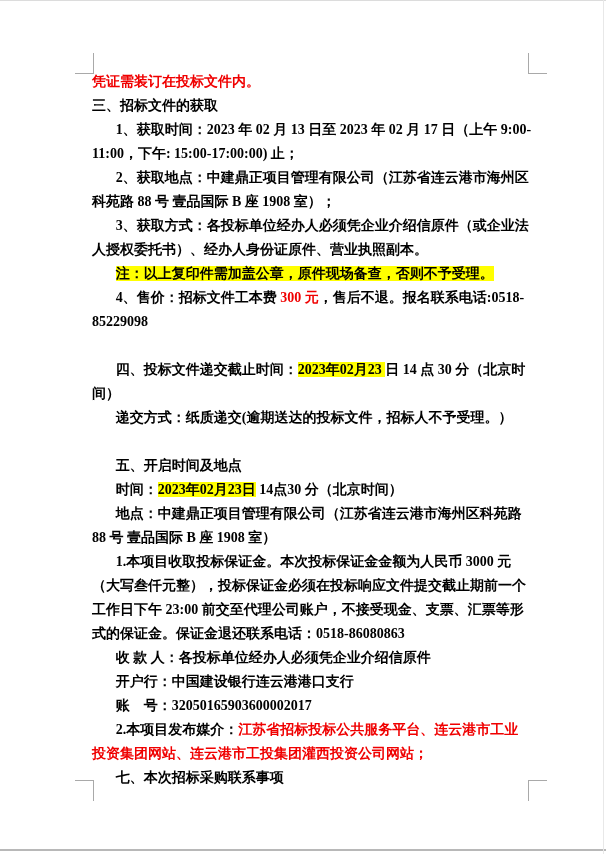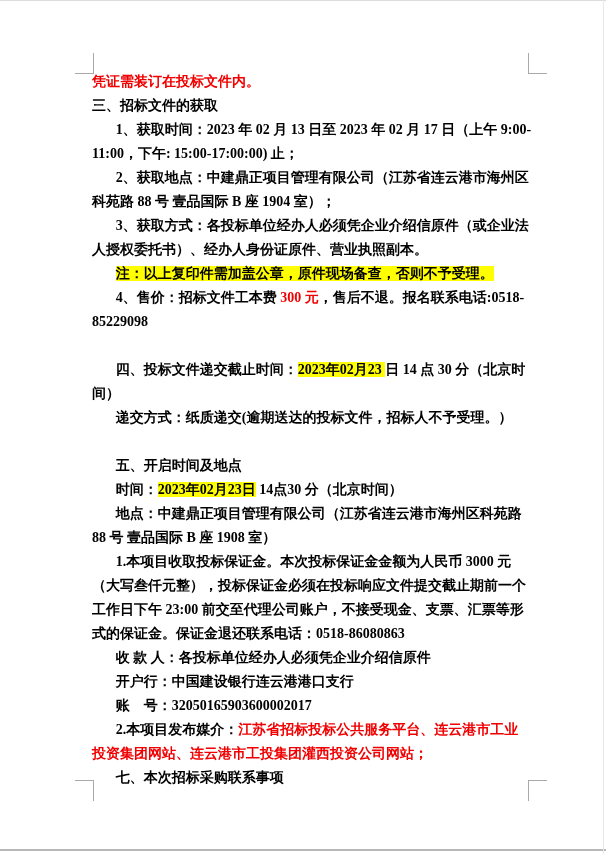--- a/index.html
+++ b/index.html
@@ -44,21 +44,21 @@
 
   <div class="crop crop-tl"></div>
   <div class="crop crop-tr"></div>
   <div class="crop crop-bl"></div>
   <div class="crop crop-br"></div>
 
   <div class="content">
       <p class="para"><span class="run red">凭证需装订在投标文件内。</span></p>
       <p class="para"><span class="run">三、招标文件的获取</span></p>
       <p class="para indent"><span class="run">1、获取时间：2023 年 02 月 13 日至 2023 年 02 月 17 日（上午 9:00-11:00，下午: 15:00-17:00:00) 止；</span></p>
-      <p class="para indent"><span class="run">2、获取地点：中建鼎正项目管理有限公司（江苏省连云港市海州区科苑路 88 号 壹品国际 B 座 1904 室）；</span></p>
+      <p class="para indent"><span class="run">2、获取地点：中建鼎正项目管理有限公司（江苏省连云港市海州区科苑路 88 号 壹品国际 B 座 1908 室）；</span></p>
       <p class="para indent"><span class="run">3、获取方式：各投标单位经办人必须凭企业介绍信原件（或企业法人授权委托书）、经办人身份证原件、营业执照副本。</span></p>
       <p class="para indent"><span class="run hl">注：以上复印件需加盖公章，原件现场备查，否则不予受理。</span></p>
       <p class="para indent"><span class="run">4、售价：招标文件工本费 </span><span class="run red">300 元</span><span class="run">，售后不退。报名联系电话:0518-85229098</span></p>
       <p class="para blank"></p>
       <p class="para indent"><span class="run">四、投标文件递交截止时间：</span><span class="run hl">2023年02月23 </span><span class="run">日 14 点 30 分（北京时间）</span></p>
       <p class="para indent"><span class="run">递交方式：纸质递交(逾期送达的投标文件，招标人不予受理。）</span></p>
       <p class="para blank"></p>
       <p class="para indent"><span class="run">五、开启时间及地点</span></p>
       <p class="para indent"><span class="run">时间：</span><span class="run hl">2023年02月23日</span><span class="run"> 14点30 分（北京时间）</span></p>
       <p class="para indent"><span class="run">地点：中建鼎正项目管理有限公司（江苏省连云港市海州区科苑路 88 号 壹品国际 B 座 1908 室）</span></p>

